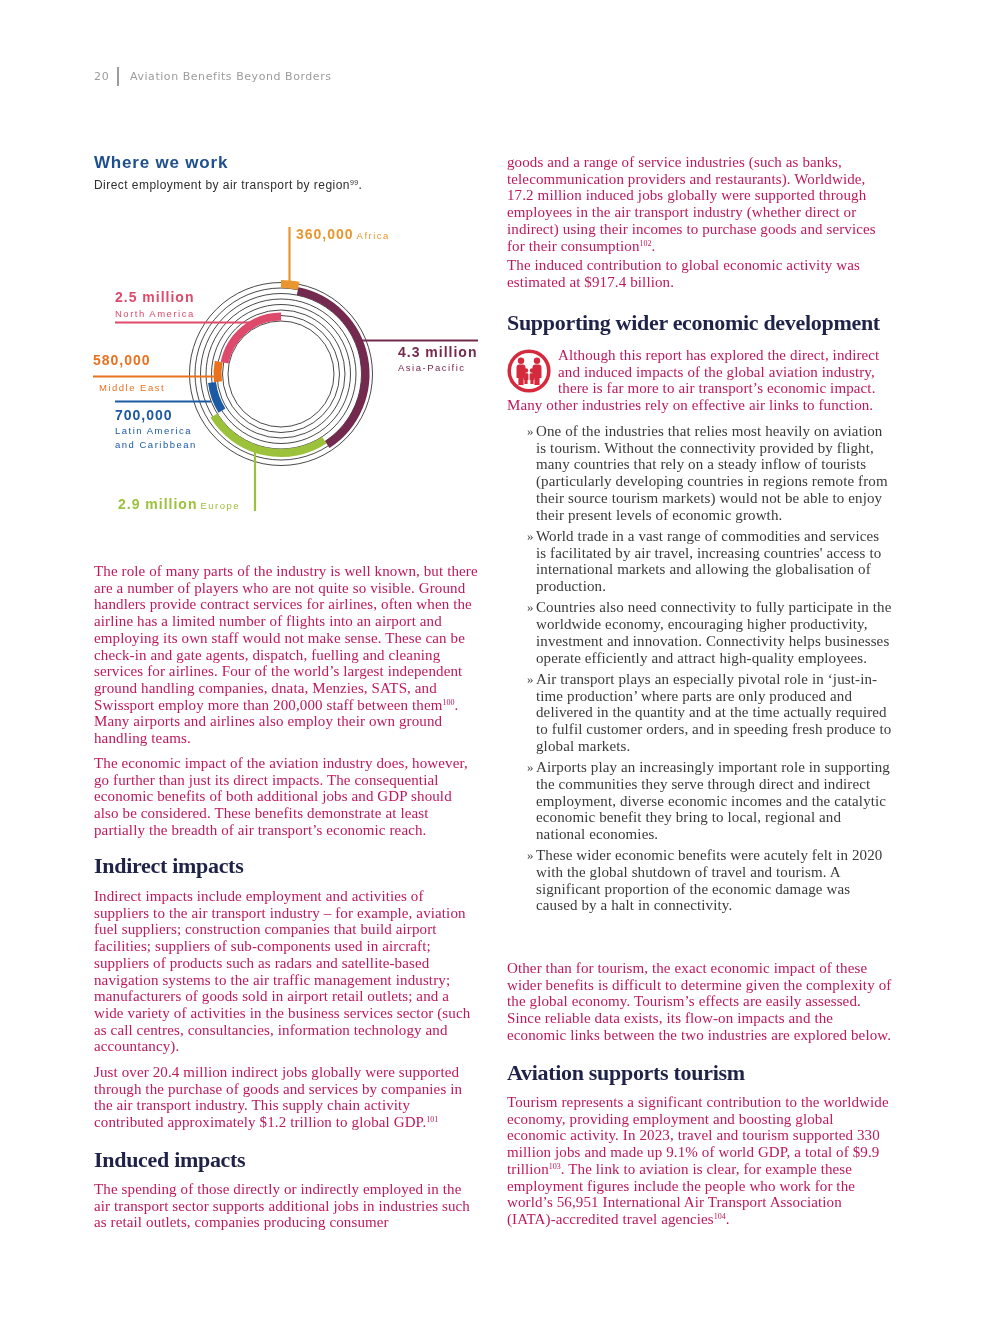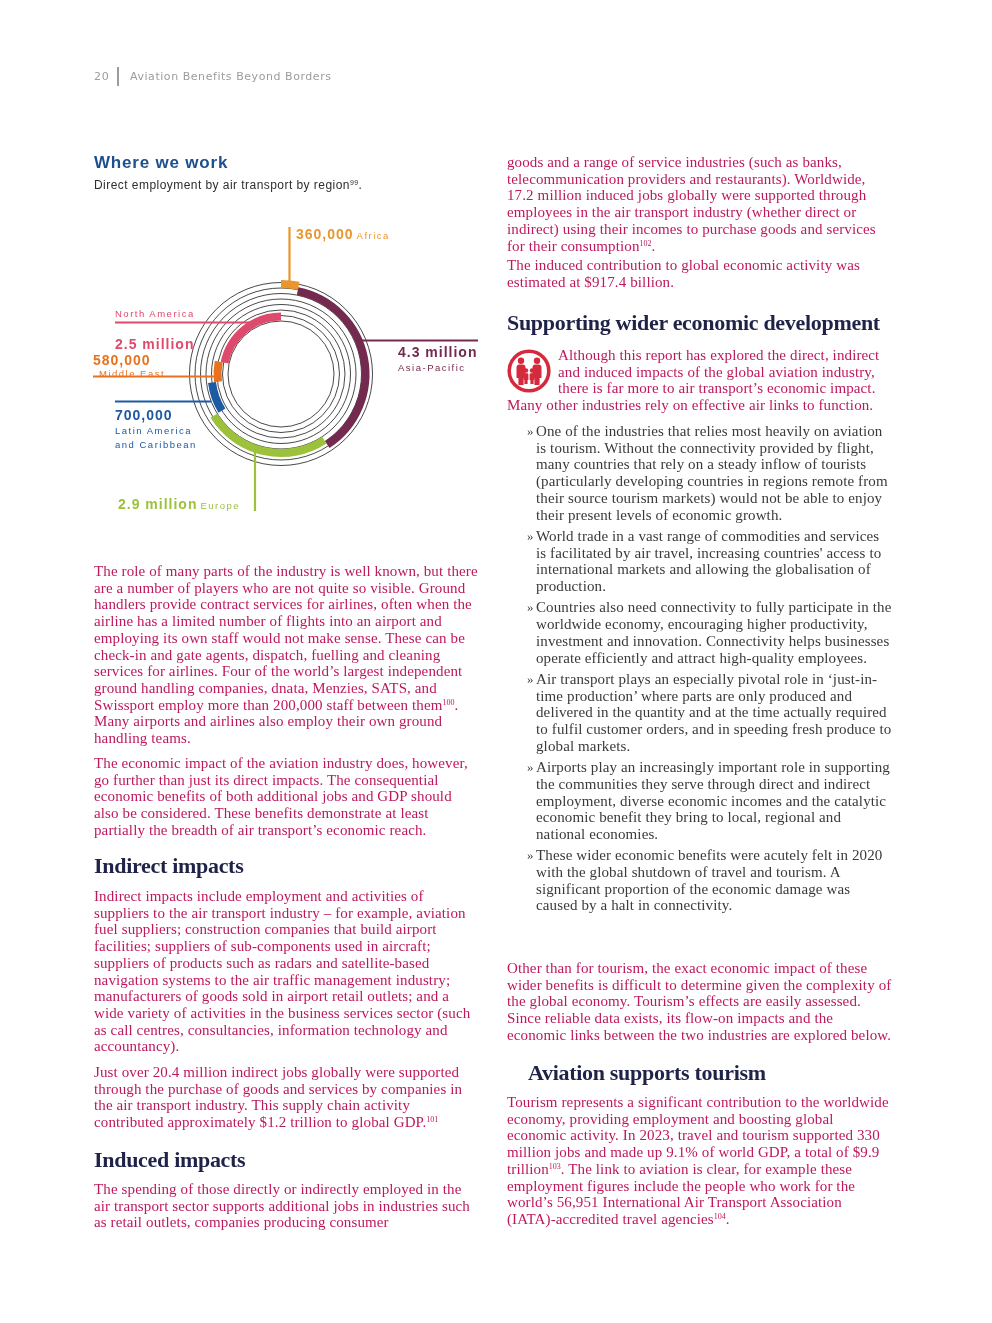--- a/index.html
+++ b/index.html
@@ -92,25 +92,25 @@
     <line x1="358" y1="340.5" x2="478" y2="340.5" stroke="#74294E"></line>
     <line x1="255" y1="449" x2="255" y2="511" stroke="#9CC23C"></line>
     <line x1="115" y1="401.5" x2="211" y2="401.5" stroke="#1C5AA3"></line>
     <line x1="93" y1="376.5" x2="216" y2="376.5" stroke="#E8721E"></line>
     <line x1="115" y1="322.5" x2="252" y2="322.5" stroke="#DE4A6B"></line>
   </g>
 </svg>
 
 <div class="abs cl cl-val" style="left: 296px; top: 226px; color: rgb(233, 150, 46);"><span>360,000</span><span class="cl-inline">Africa</span></div>
 
-<div class="abs cl cl-val" style="left: 115px; top: 289px; color: rgb(222, 74, 107); margin-top: 47px;">2.5 million</div>
+<div class="abs cl cl-val" style="left: 115px; top: 289px; color: rgb(222, 74, 107);">2.5 million</div>
 <div class="abs cl cl-reg" style="left: 115px; top: 308px; color: rgb(222, 74, 107);">North America</div>
 
 <div class="abs cl cl-val" style="left: 93px; top: 352px; color: rgb(232, 114, 30);">580,000</div>
-<div class="abs cl cl-reg" style="left: 93px; top: 368px; color: rgb(232, 114, 30); padding-left: 6px;">Middle East</div>
+<div class="abs cl cl-reg" style="left: 93px; top: 382px; color: rgb(232, 114, 30); padding-left: 6px;">Middle East</div>
 
 <div class="abs cl cl-val" style="left: 398px; top: 344px; color: rgb(116, 41, 78);">4.3 million</div>
 <div class="abs cl cl-reg" style="left: 398px; top: 362px; color: rgb(116, 41, 78);">Asia-Pacific</div>
 
 <div class="abs cl cl-val" style="left: 115px; top: 407px; color: rgb(28, 90, 163);">700,000</div>
 <div class="abs cl cl-reg" style="left: 115px; top: 425px; color: rgb(28, 90, 163);">Latin America</div>
 <div class="abs cl cl-reg" style="left: 115px; top: 439px; color: rgb(28, 90, 163);">and Caribbean</div>
 
 <div class="abs cl cl-val" style="left: 118px; top: 496px; color: rgb(156, 194, 60);"><span>2.9 million</span><span class="cl-inline">Europe</span></div>
 
@@ -155,15 +155,15 @@
   <li class="li"><span class="bglyph">»</span><span>One of the industries that relies most heavily on aviation is tourism. Without the connectivity provided by flight, many countries that rely on a steady inflow of tourists (particularly developing countries in regions remote from their source tourism markets) would not be able to enjoy their present levels of economic growth.</span></li>
   <li class="li"><span class="bglyph">»</span><span>World trade in a vast range of commodities and services is facilitated by air travel, increasing countries' access to international markets and allowing the globalisation of production.</span></li>
   <li class="li"><span class="bglyph">»</span><span>Countries also need connectivity to fully participate in the worldwide economy, encouraging higher productivity, investment and innovation. Connectivity helps businesses operate efficiently and attract high-quality employees.</span></li>
   <li class="li"><span class="bglyph">»</span><span>Air transport plays an especially pivotal role in ‘just-in-time production’ where parts are only produced and delivered in the quantity and at the time actually required to fulfil customer orders, and in speeding fresh produce to global markets.</span></li>
   <li class="li"><span class="bglyph">»</span><span>Airports play an increasingly important role in supporting the communities they serve through direct and indirect employment, diverse economic incomes and the catalytic economic benefit they bring to local, regional and national economies.</span></li>
   <li class="li"><span class="bglyph">»</span><span>These wider economic benefits were acutely felt in 2020 with the global shutdown of travel and tourism. A significant proportion of the economic damage was caused by a halt in connectivity.</span></li>
 </ul>
 
 <p class="abs col p" style="left:507px; top:960px;">Other than for tourism, the exact economic impact of these wider benefits is difficult to determine given the complexity of the global economy. Tourism’s effects are easily assessed. Since reliable data exists, its flow-on impacts and the economic links between the two industries are explored below.</p>
 
-<h2 class="abs h2" style="left:507px; top:1060px;margin-left:21px;">Aviation supports tourism</h2>
+<h2 class="abs h2" style="left:507px; top:1060px;">Aviation supports tourism</h2>
 
 <p class="abs col p" style="left:507px; top:1094px;"><span>Tourism represents a significant contribution to the worldwide economy, providing employment and boosting global economic activity. In 2023, travel and tourism supported 330 million jobs and made up 9.1% of world GDP, a total of $9.9 trillion</span><sup>103</sup><span>. The link to aviation is clear, for example these employment figures include the people who work for the world’s 56,951 International Air Transport Association (IATA)-accredited travel agencies</span><sup>104</sup><span>.</span></p>
 
 </body></html>

